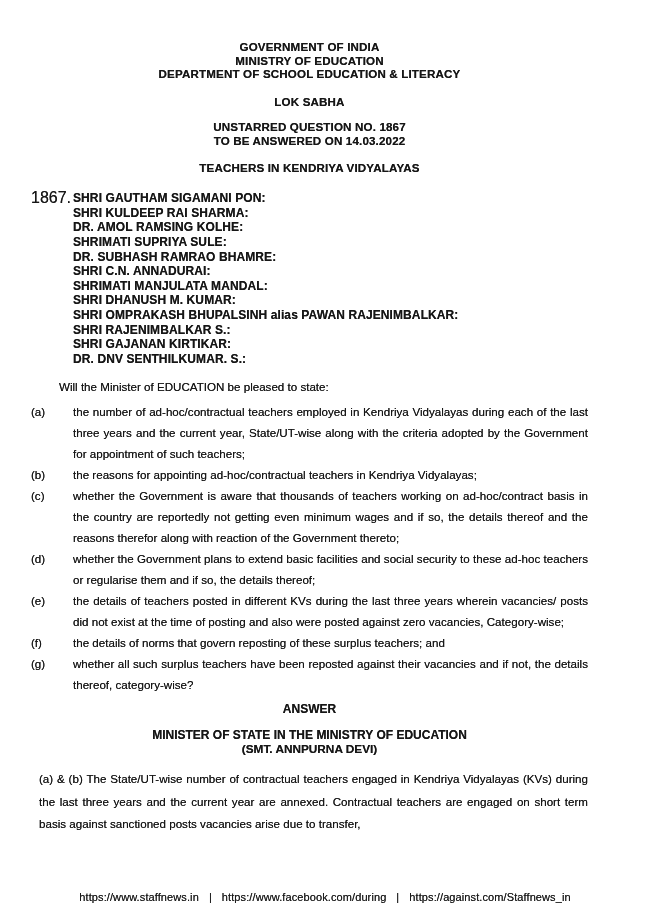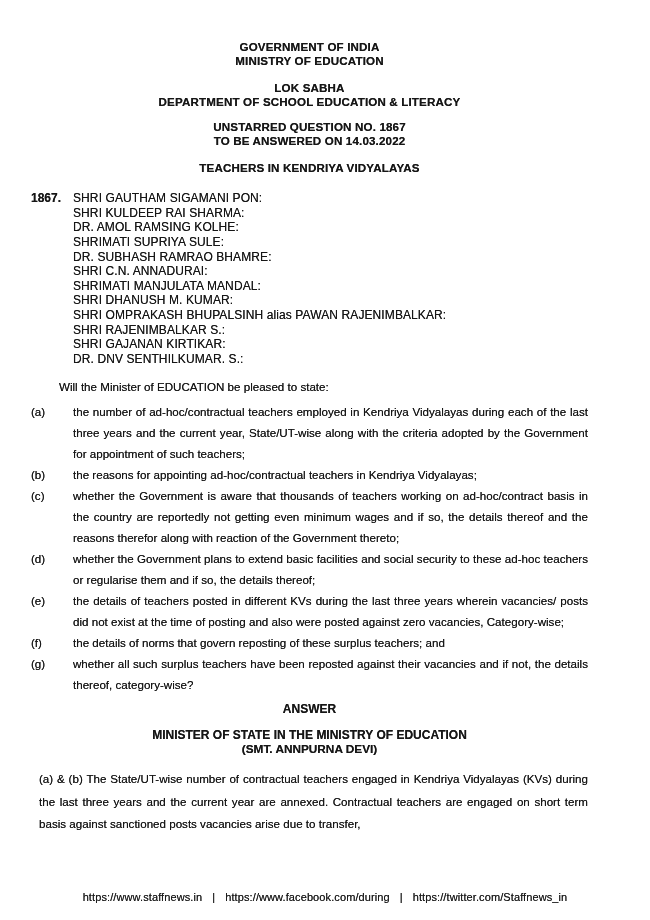--- a/index.html
+++ b/index.html
@@ -28,26 +28,26 @@
   .qno     { margin-top: 12px; }
   .subject { margin-top: 13px; }
 
   .names-row {
     margin-top: 17px;
     display: flex;
     align-items: flex-start;
   }
   .names-row .num {
     flex: 0 0 42px;
-    font-weight: bold;
-    font-size: 12px;
+    font-weight: normal;
+    font-size: 16px;
     line-height: 14.6px;
   }
   .names .member {
-    font-weight: normal;
+    font-weight: bold;
     font-size: 12px;
     line-height: 14.6px;
     letter-spacing: 0.1px;
     white-space: nowrap;
   }
 
   .intro {
     margin-top: 10px;
     margin-left: 28px;
     font-size: 11.6px;
@@ -103,22 +103,22 @@
   .footer .sep { margin: 0 10px; }
 </style>
 </head>
 <body>
 
 <div class="page">
 
   <div>
     <div class="hline">GOVERNMENT OF INDIA</div>
     <div class="hline">MINISTRY OF EDUCATION</div>
+    <div class="hline">DEPARTMENT OF SCHOOL EDUCATION &amp; LITERACY</div>
     <div class="hline house">LOK SABHA</div>
-    <div class="hline">DEPARTMENT OF SCHOOL EDUCATION &amp; LITERACY</div>
     <div class="hline qno">UNSTARRED QUESTION NO. 1867</div>
     <div class="hline">TO BE ANSWERED ON 14.03.2022</div>
     <div class="hline subject">TEACHERS IN KENDRIYA VIDYALAYAS</div>
   </div>
 
   <div class="names-row">
     <div class="num">1867.</div>
     <div class="names">
       <div class="member">SHRI GAUTHAM SIGAMANI PON:</div>
       <div class="member">SHRI KULDEEP RAI SHARMA:</div>
@@ -168,16 +168,16 @@
     </div>
   </div>
 
   <div class="answer-heading center bold">ANSWER</div>
   <div class="minister-title center bold">MINISTER OF STATE IN THE MINISTRY OF EDUCATION</div>
   <div class="minister-name center bold">(SMT. ANNPURNA DEVI)</div>
 
   <div class="answer-body">(a) &amp; (b) The State/UT-wise number of contractual teachers engaged in Kendriya Vidyalayas (KVs) during the last three years and the current year are annexed.  Contractual teachers are engaged on short term basis against sanctioned posts vacancies arise due to transfer,</div>
 
   <div class="footer">
-    <span>https://www.staffnews.in</span><span class="sep">|</span><span>https://www.facebook.com/during</span><span class="sep">|</span><span>https://twitter.com/Staffnews_in</span>
+    <span>https://www.staffnews.in</span><span class="sep">|</span><span>https://www.facebook.com/during</span><span class="sep">|</span><span>https://against.com/Staffnews_in</span>
   </div>
 
 </div>
 
 </body></html>

